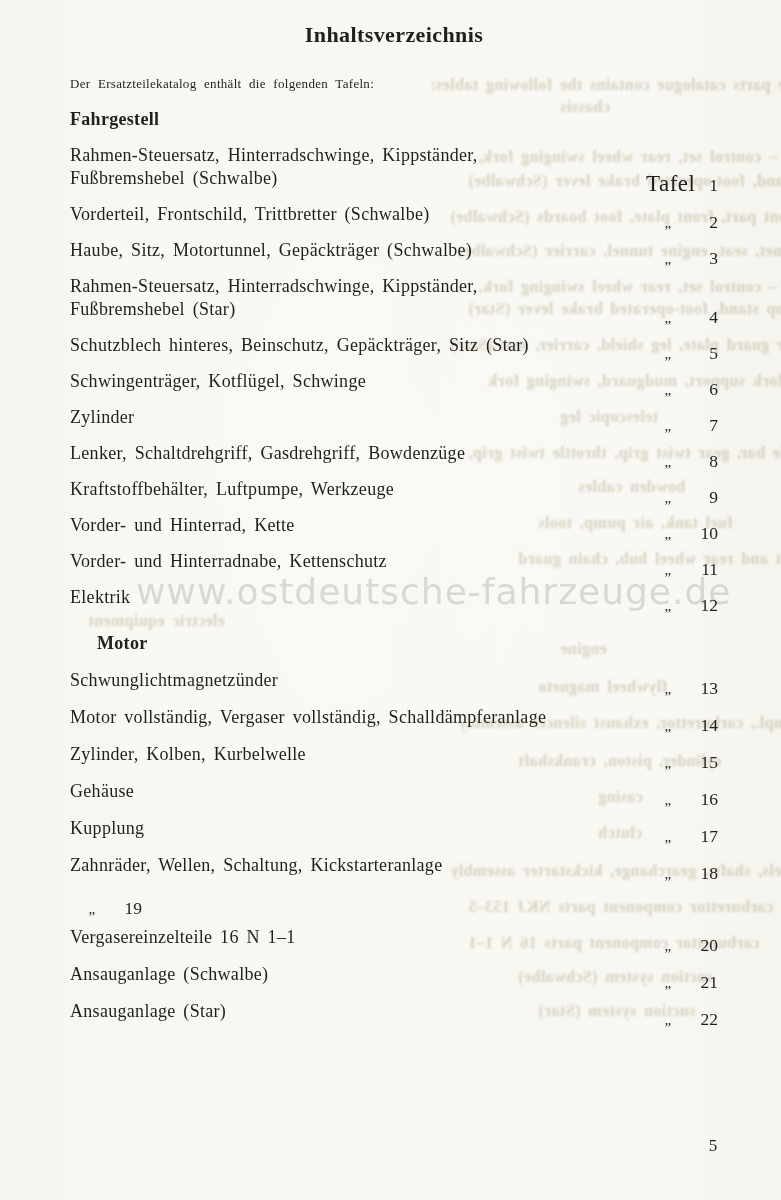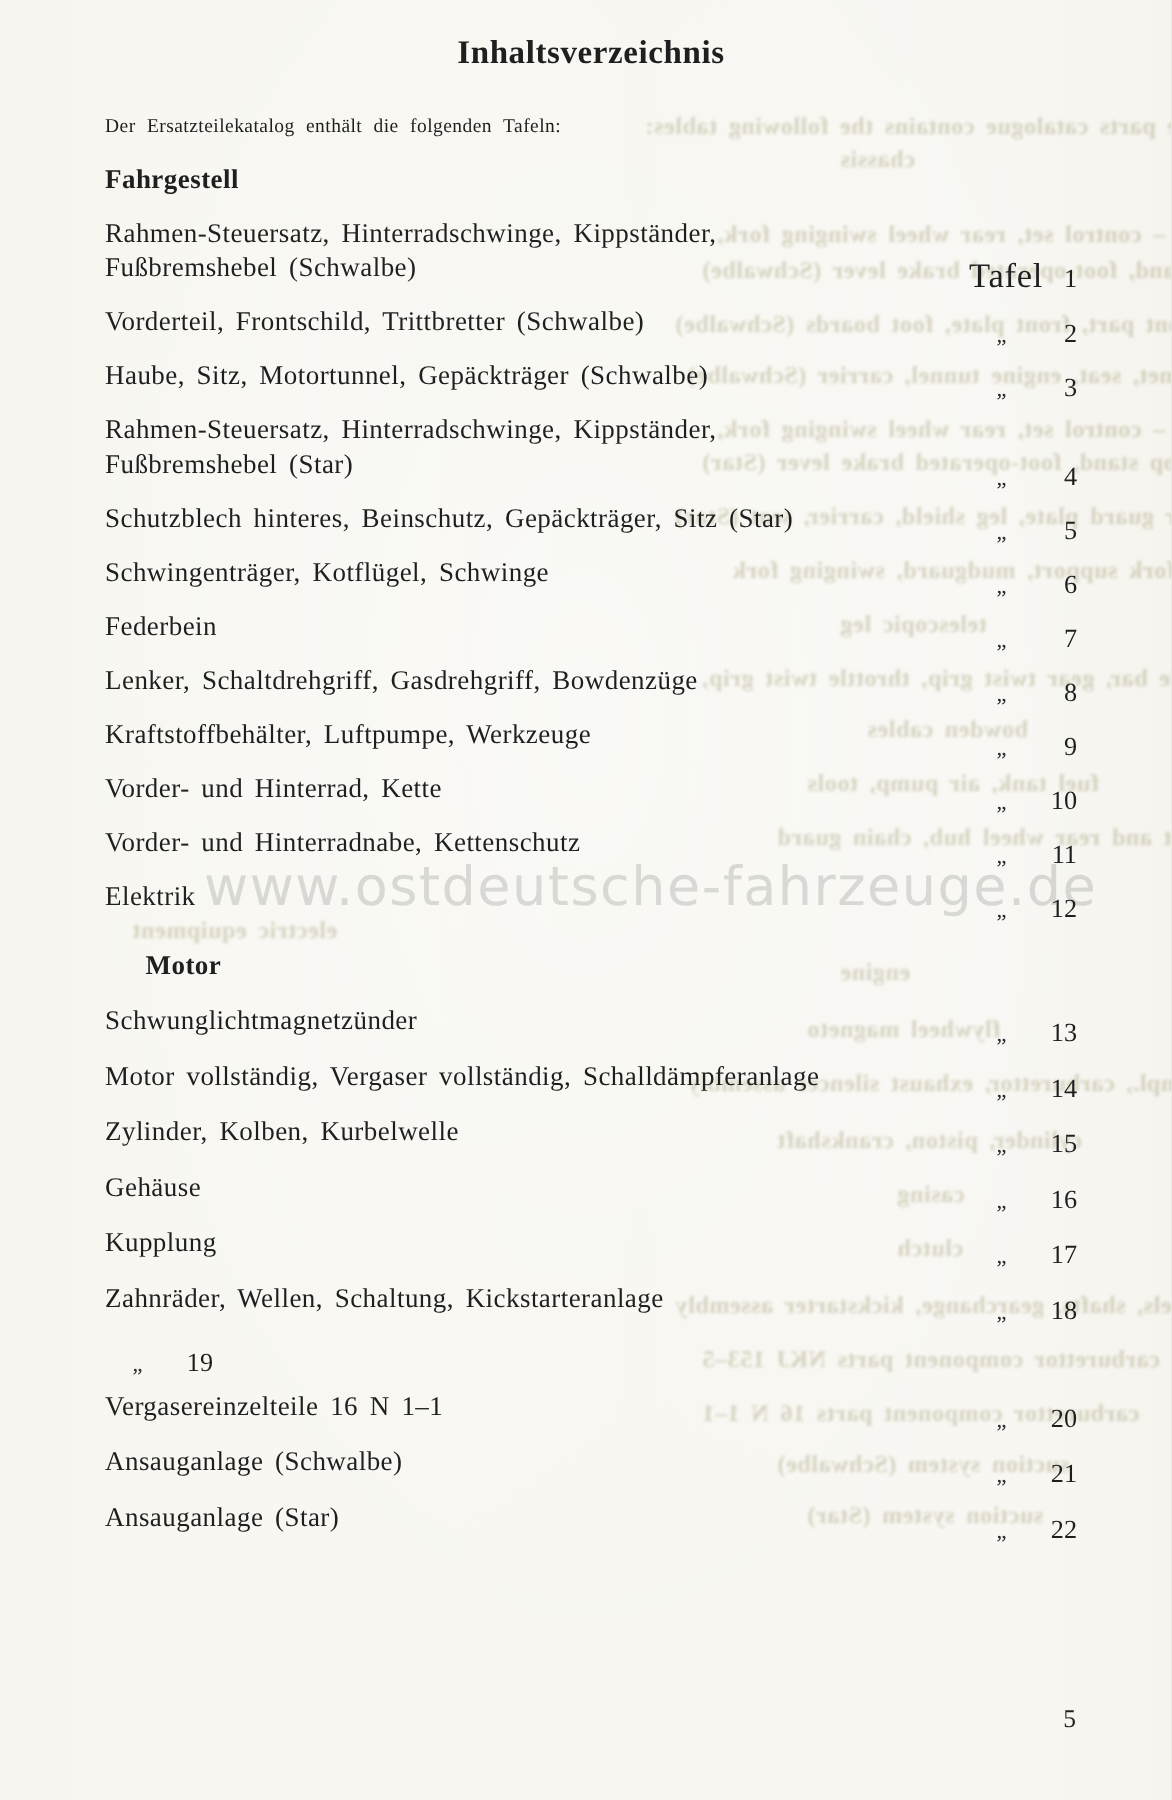--- a/index.html
+++ b/index.html
@@ -211,21 +211,21 @@
             </div>
           </div>
           <div class="entry">
             <div class="entry-label">Schwingenträger, Kotflügel, Schwinge</div>
             <div class="entry-ref">
               <span class="ref-word ditto">„</span>
               <span class="ref-num">6</span>
             </div>
           </div>
           <div class="entry">
-            <div class="entry-label">Federbein</div>
+            <div class="entry-label">Zylinder</div>
             <div class="entry-ref">
               <span class="ref-word ditto">„</span>
               <span class="ref-num">7</span>
             </div>
           </div>
           <div class="entry">
             <div class="entry-label">Lenker, Schaltdrehgriff, Gasdrehgriff, Bowdenzüge</div>
             <div class="entry-ref">
               <span class="ref-word ditto">„</span>
               <span class="ref-num">8</span>

